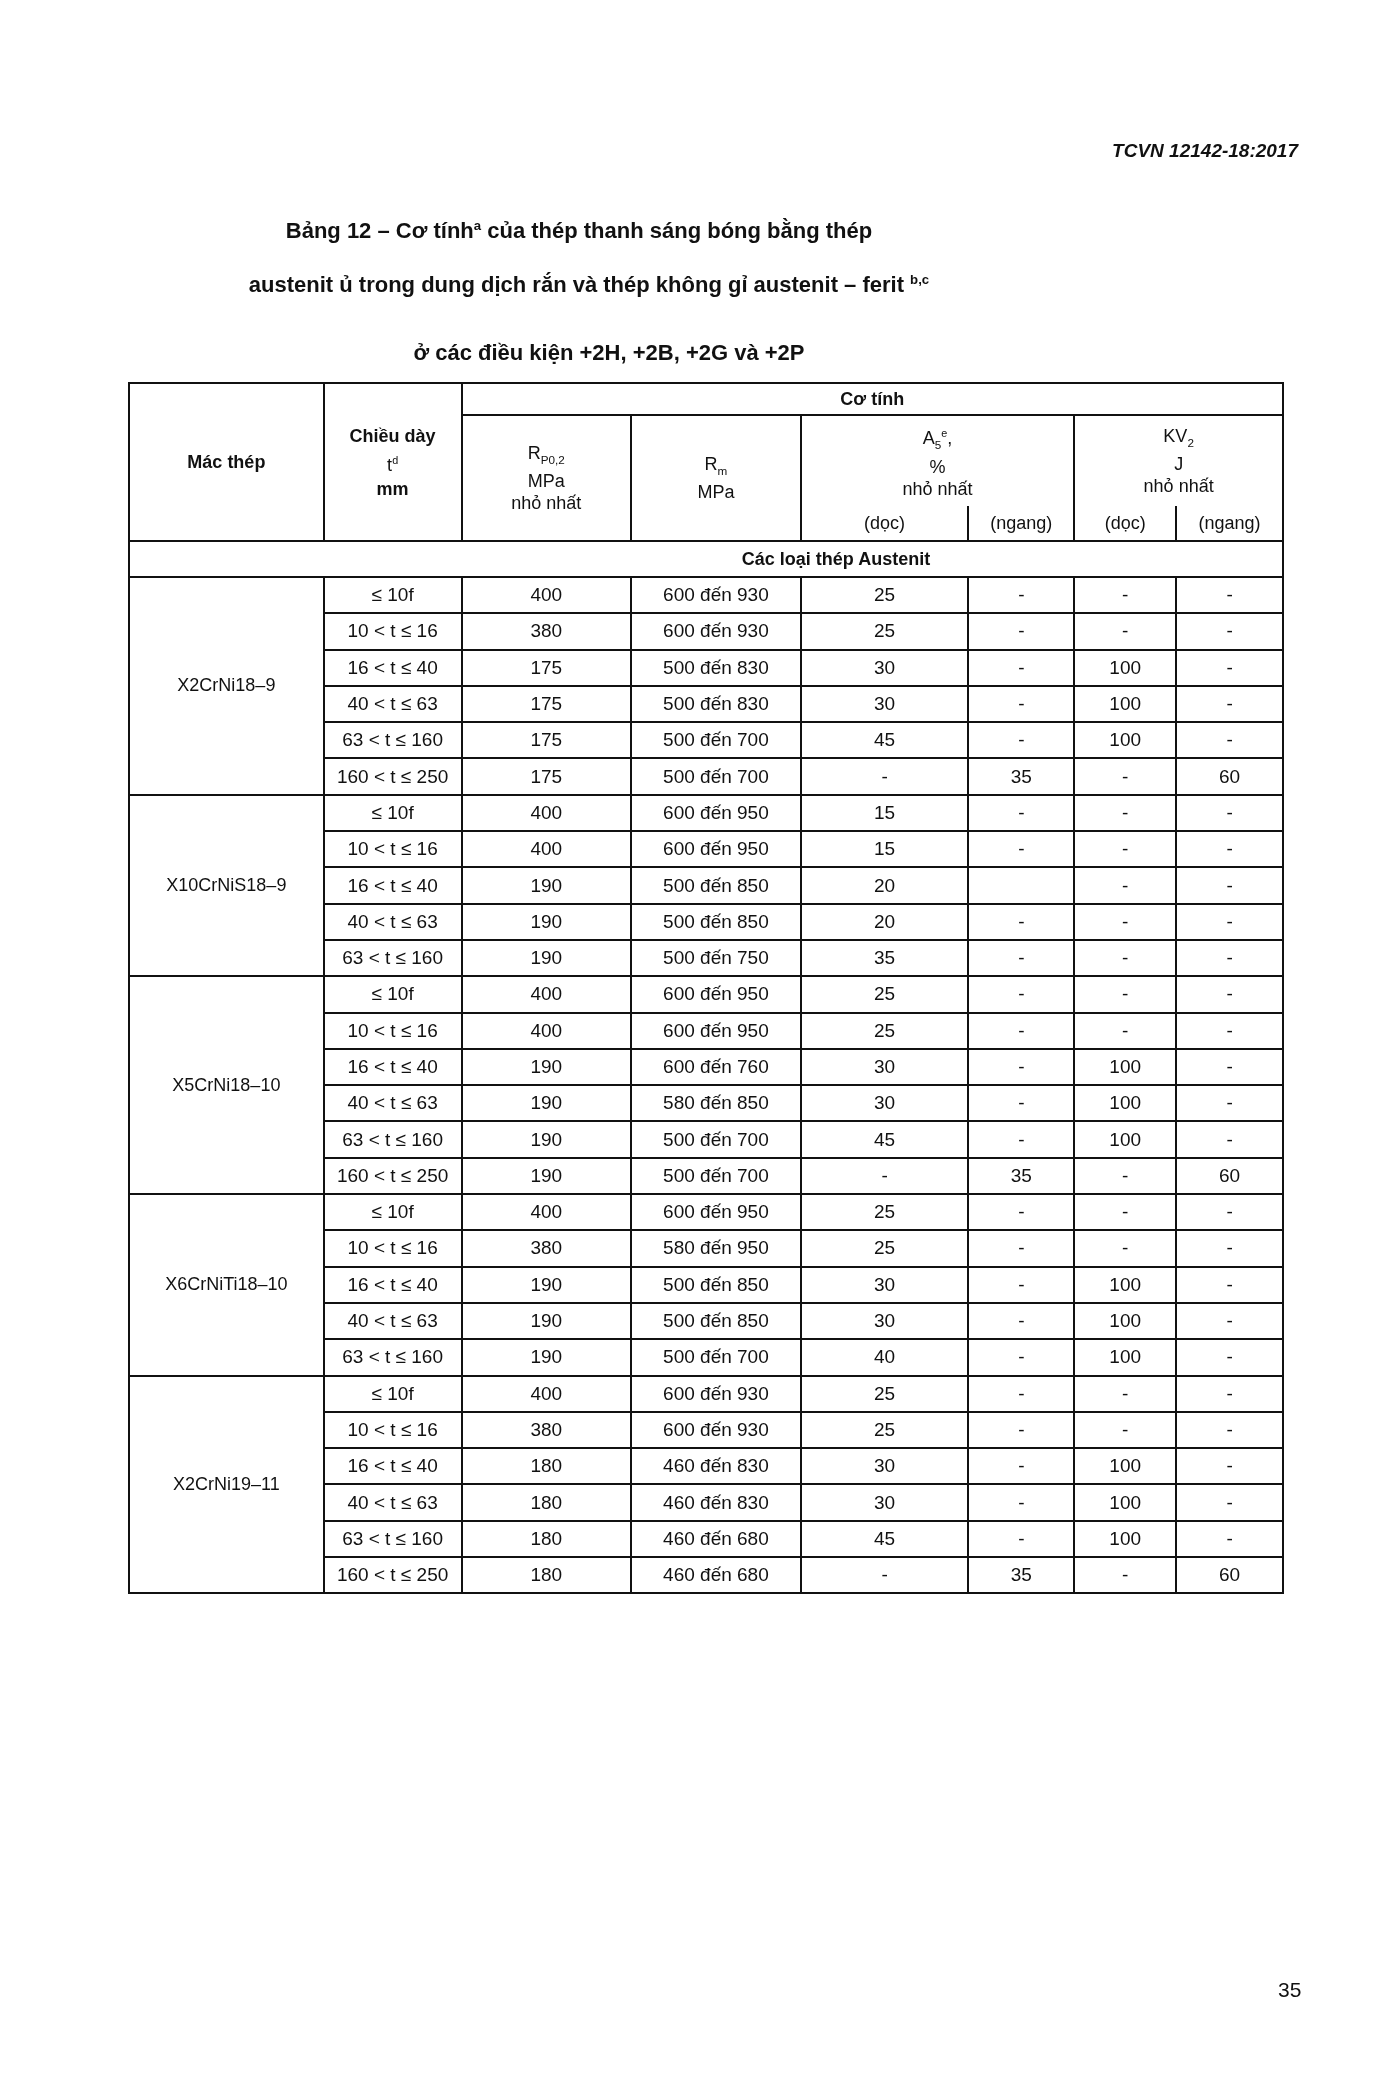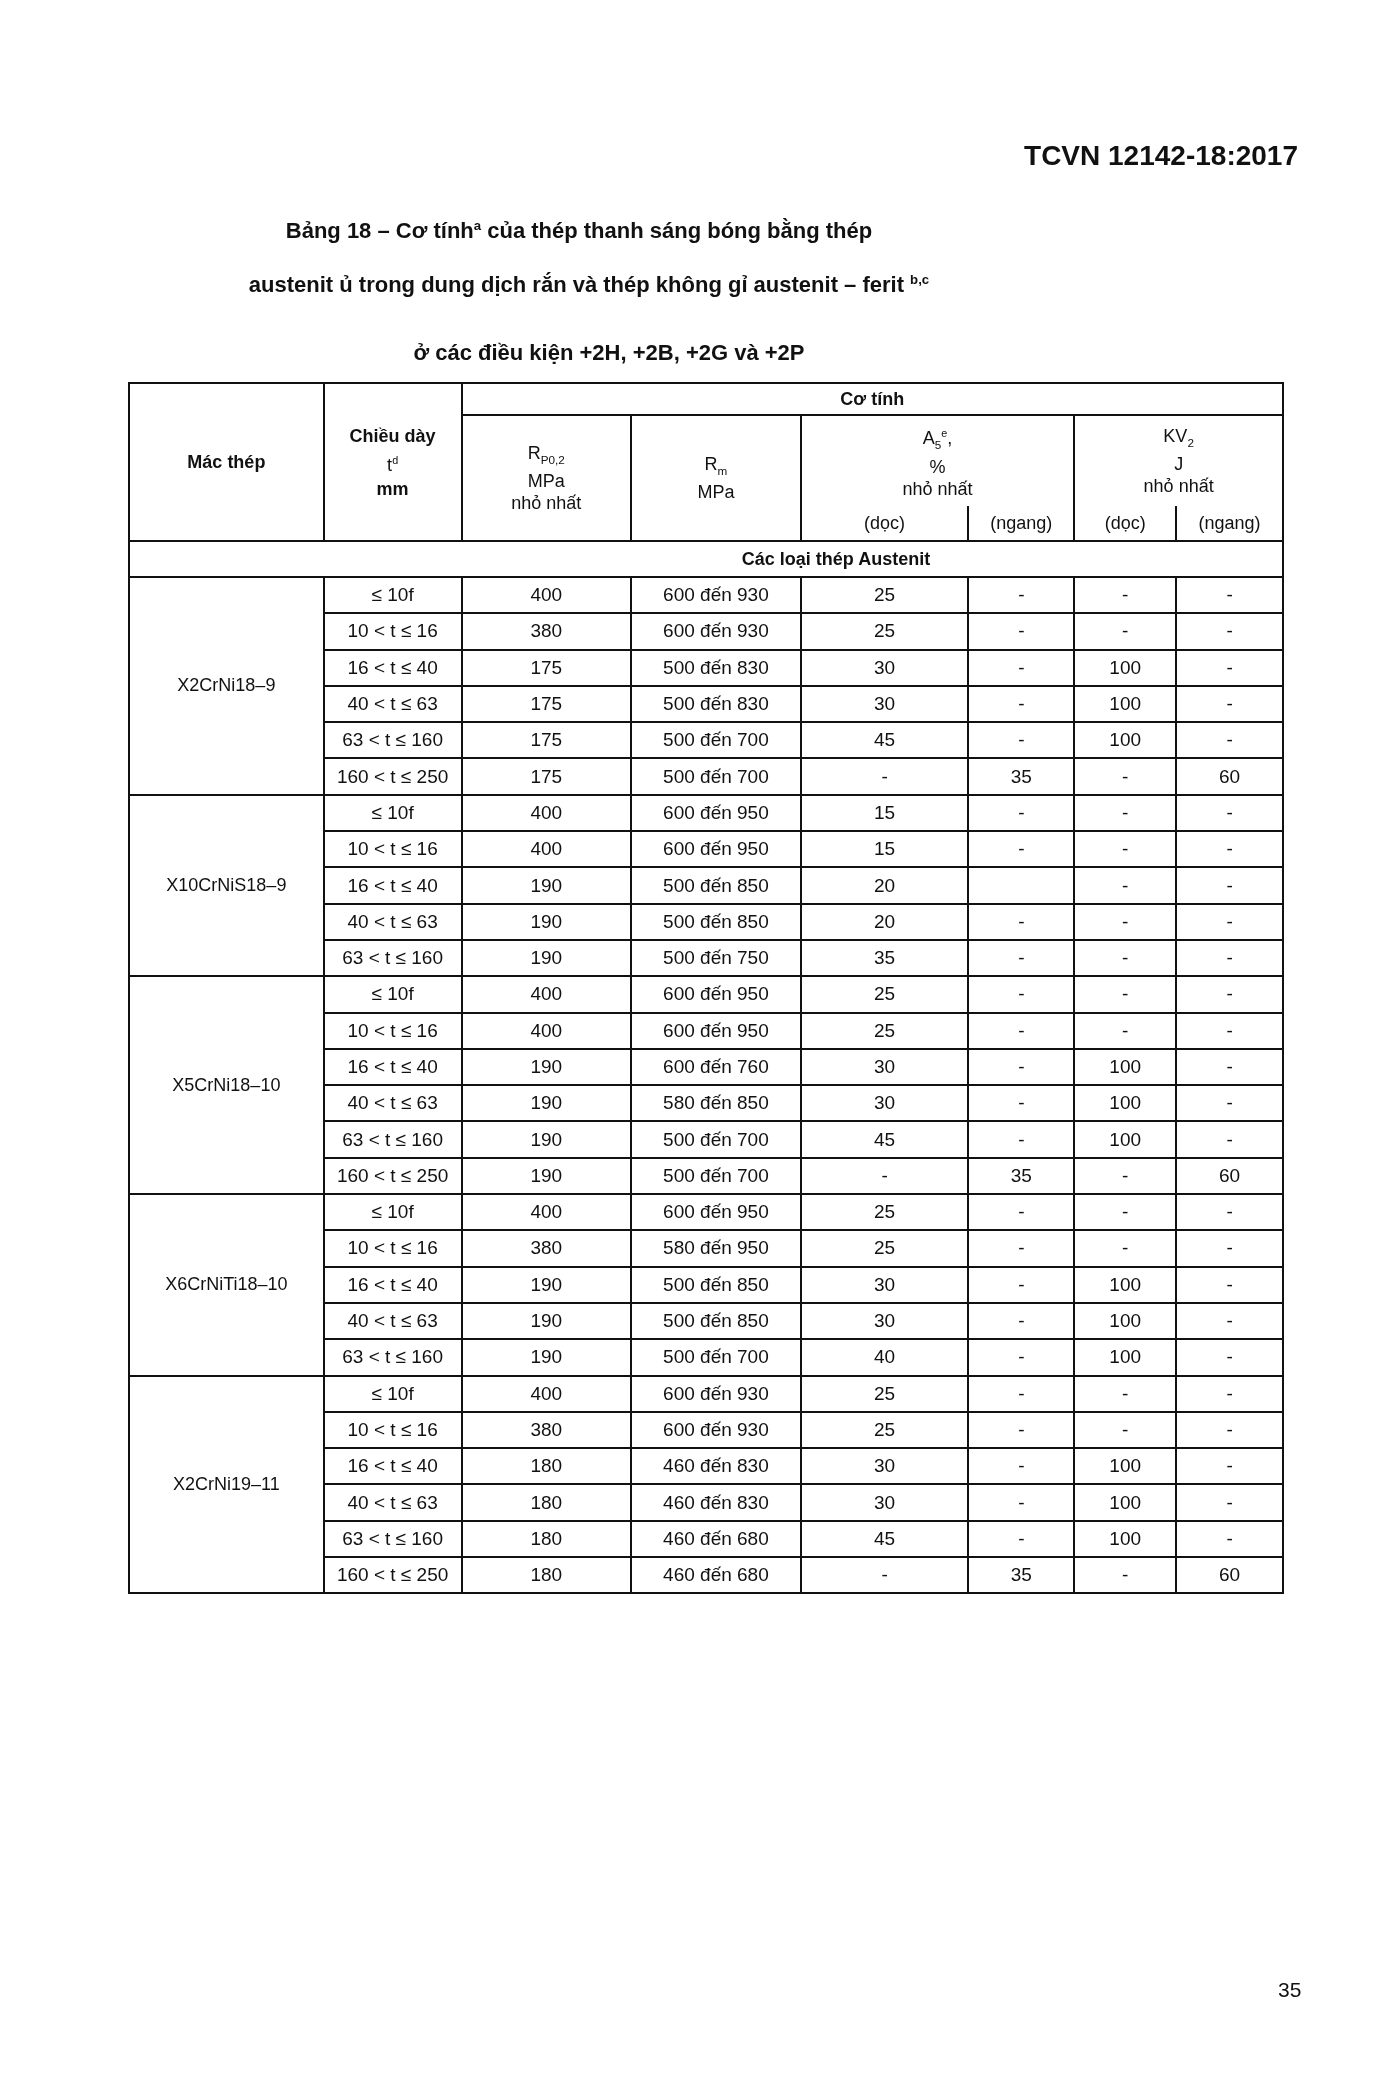--- a/index.html
+++ b/index.html
@@ -1,17 +1,17 @@
 <!DOCTYPE html>
 <html><head>
 <meta charset="utf-8">
 <style>
   html, body { margin: 0; padding: 0; background: #fff; }
   body { width: 1378px; height: 2087px; position: relative; font-family: "Liberation Sans", sans-serif; color: #111; overflow: hidden; }
-  .std-code { position: absolute; top: 140px; right: 80px; font-size: 28px; font-weight: bold; }
+  .std-code { position: absolute; top: 140px; right: 80px; font-size: 19px; font-weight: bold; font-style: italic; }
   .title { position: absolute; left: 0; width: 1378px; text-align: center; font-size: 22px; font-weight: bold; }
   .t1 { top: 218px; left: -110px; }
   .t2 { top: 272px; left: -100px; }
   .t3 { top: 340px; left: -80px; }
   sup { font-size: 60%; }
   sub { font-size: 65%; }
   table.main { position: absolute; left: 128px; top: 382px; width: 1156px; border-collapse: collapse; font-size: 19px; }
   table.main td, table.main th { border: 2px solid #111; text-align: center; padding: 0; font-weight: normal; }
   thead th { font-size: 18px; }
   thead th.bold { font-weight: bold; border-radius: 14px; }
@@ -21,21 +21,21 @@
   tr.section td { height: 34px; text-align: center; font-weight: bold; font-size: 18px; padding-left: 260px; border-radius: 14px; }
   tbody tr.data td { height: 34.3px; }
   td.grade { font-size: 18px; margin-top: 36px; }
   .page-num { position: absolute; top: 1978px; left: 1278px; font-size: 21px; }
 </style>
 </head>
 <body>
 
 <div class="std-code">TCVN 12142-18:2017</div>
 
-<div class="title t1"><span>Bảng 18 – Cơ tính</span><sup>a</sup><span> của thép thanh sáng bóng bằng thép</span></div>
+<div class="title t1"><span>Bảng 12 – Cơ tính</span><sup>a</sup><span> của thép thanh sáng bóng bằng thép</span></div>
 <div class="title t2"><span>austenit ủ trong dung dịch rắn và thép không gỉ austenit – ferit </span><sup>b,c</sup></div>
 <div class="title t3">ở các điều kiện +2H, +2B, +2G và +2P</div>
 
 <table class="main">
   <colgroup>
     <col style="width:195px">
       <col style="width:138px">
       <col style="width:170px">
       <col style="width:170px">
       <col style="width:168px">

